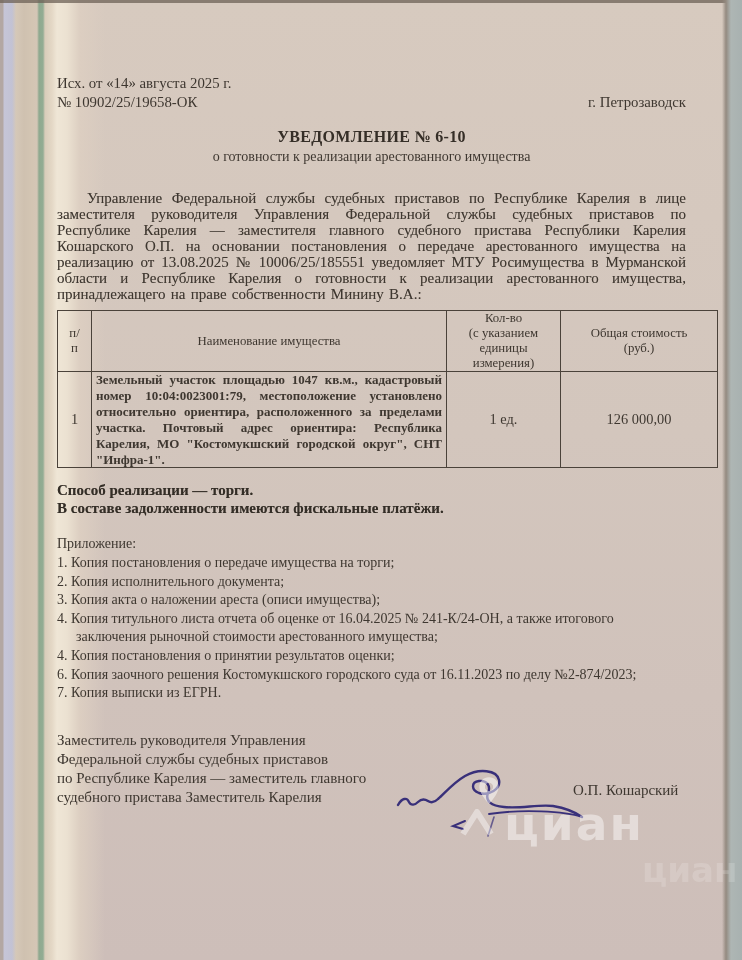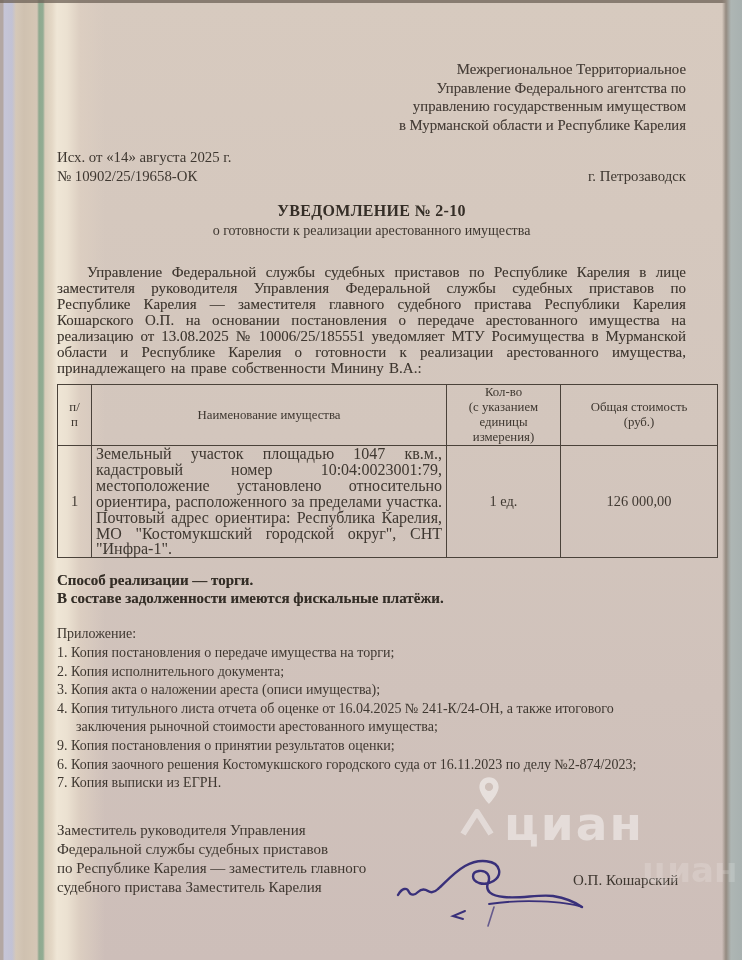--- a/index.html
+++ b/index.html
@@ -36,21 +36,21 @@
   .prop-table{margin-top:8px;width:630px;border:1.6px solid #4a423a;border-collapse:collapse;table-layout:fixed;}
   .prop-table td{border:1.4px solid #4a423a;vertical-align:middle;padding:0 4px;}
   .col-num{width:25px;}
   .col-name{width:346px;}
   .col-qty{width:105px;}
   .col-cost{width:148px;}
   .th-cell{font-size:12.8px;line-height:15px;text-align:center;}
   .th-name{vertical-align:top;padding-top:4px;height:47px;}
   .th-cost{vertical-align:top;padding-top:4px;}
   .pre{white-space:pre-line;}
-  .cell-name{font-size:16px;line-height:15.9px;text-align:justify;padding:3px 7px 4px 7px;}
+  .cell-name{font-size:13px;line-height:15.9px;text-align:justify;padding:3px 7px 4px 7px;font-weight:bold;}
   .cell-center{text-align:center;font-size:14.4px;}
   .statements{margin-top:13px;font-weight:bold;font-size:15px;line-height:18px;color:#332d26;
     text-shadow:0 0 .4px rgba(50,45,38,.4);}
   .attachments{margin-top:18px;font-size:14px;line-height:18.6px;}
   .attach-item{padding-left:19px;text-indent:-19px;}
   .signature-block{position:relative;margin-top:28px;font-size:15px;line-height:19px;height:120px;}
   .sig-stroke{position:absolute;left:336px;top:26px;width:214px;height:84px;pointer-events:none;}
   .signer-name{position:absolute;left:516px;top:50px;font-size:15px;white-space:nowrap;}
   .watermark{position:absolute;left:456px;top:766px;width:250px;height:130px;pointer-events:none;}
   .wm-pin{position:absolute;left:22px;top:10px;width:22px;height:30px;opacity:.5;}
@@ -62,37 +62,31 @@
 </style>
 </head>
 <body>
 
 <div class="page">
   <div class="top-edge"></div>
   <div class="right-edge"></div>
 
   <div class="content">
 
-    <div class="letterhead">
-      <div>Межрегиональное Территориальное</div>
-      <div>Управление Федерального агентства по</div>
-      <div>управлению государственным имуществом</div>
-      <div>в Мурманской области и Республике Карелия</div>
-    </div>
 
     <div class="meta-row">
       <div>
         <div>Исх. от «14» августа 2025 г.</div>
         <div>№ 10902/25/19658-ОК</div>
       </div>
       <div>г. Петрозаводск</div>
     </div>
 
     <div class="title-block">
-      <div class="doc-title">УВЕДОМЛЕНИЕ № 2-10</div>
+      <div class="doc-title">УВЕДОМЛЕНИЕ № 6-10</div>
       <div class="doc-subtitle">о готовности к реализации арестованного имущества</div>
     </div>
 
     <div class="body-paragraph">Управление Федеральной службы судебных приставов по Республике Карелия в лице заместителя руководителя Управления Федеральной службы судебных приставов по Республике Карелия — заместителя главного судебного пристава Республики Карелия Кошарского О.П. на основании постановления о передаче арестованного имущества на реализацию от 13.08.2025 № 10006/25/185551 уведомляет МТУ Росимущества в Мурманской области и Республике Карелия о готовности к реализации арестованного имущества, принадлежащего на праве собственности Минину В.А.:</div>
 
     <table class="prop-table">
       <tbody>
         <tr>
           <td class="col-num th-cell pre">п/
 п</td>
@@ -116,21 +110,21 @@
       <div>Способ реализации — торги.</div>
       <div>В составе задолженности имеются фискальные платёжи.</div>
     </div>
 
     <div class="attachments">
       <div>Приложение:</div>
       <div class="attach-item">1. Копия постановления о передаче имущества на торги;</div>
       <div class="attach-item">2. Копия исполнительного документа;</div>
       <div class="attach-item">3. Копия акта о наложении ареста (описи имущества);</div>
       <div class="attach-item">4. Копия титульного листа отчета об оценке от 16.04.2025 № 241-К/24-ОН, а также итогового заключения рыночной стоимости арестованного имущества;</div>
-      <div class="attach-item">9. Копия постановления о принятии результатов оценки;</div>
+      <div class="attach-item">4. Копия постановления о принятии результатов оценки;</div>
       <div class="attach-item">6. Копия заочного решения Костомукшского городского суда от 16.11.2023 по делу №2-874/2023;</div>
       <div class="attach-item">7. Копия выписки из ЕГРН.</div>
     </div>
 
     <div class="signature-block">
       <div>
         <div>Заместитель руководителя Управления</div>
         <div>Федеральной службы судебных приставов</div>
         <div>по Республике Карелия — заместитель главного</div>
         <div>судебного пристава Заместитель Карелия</div>

